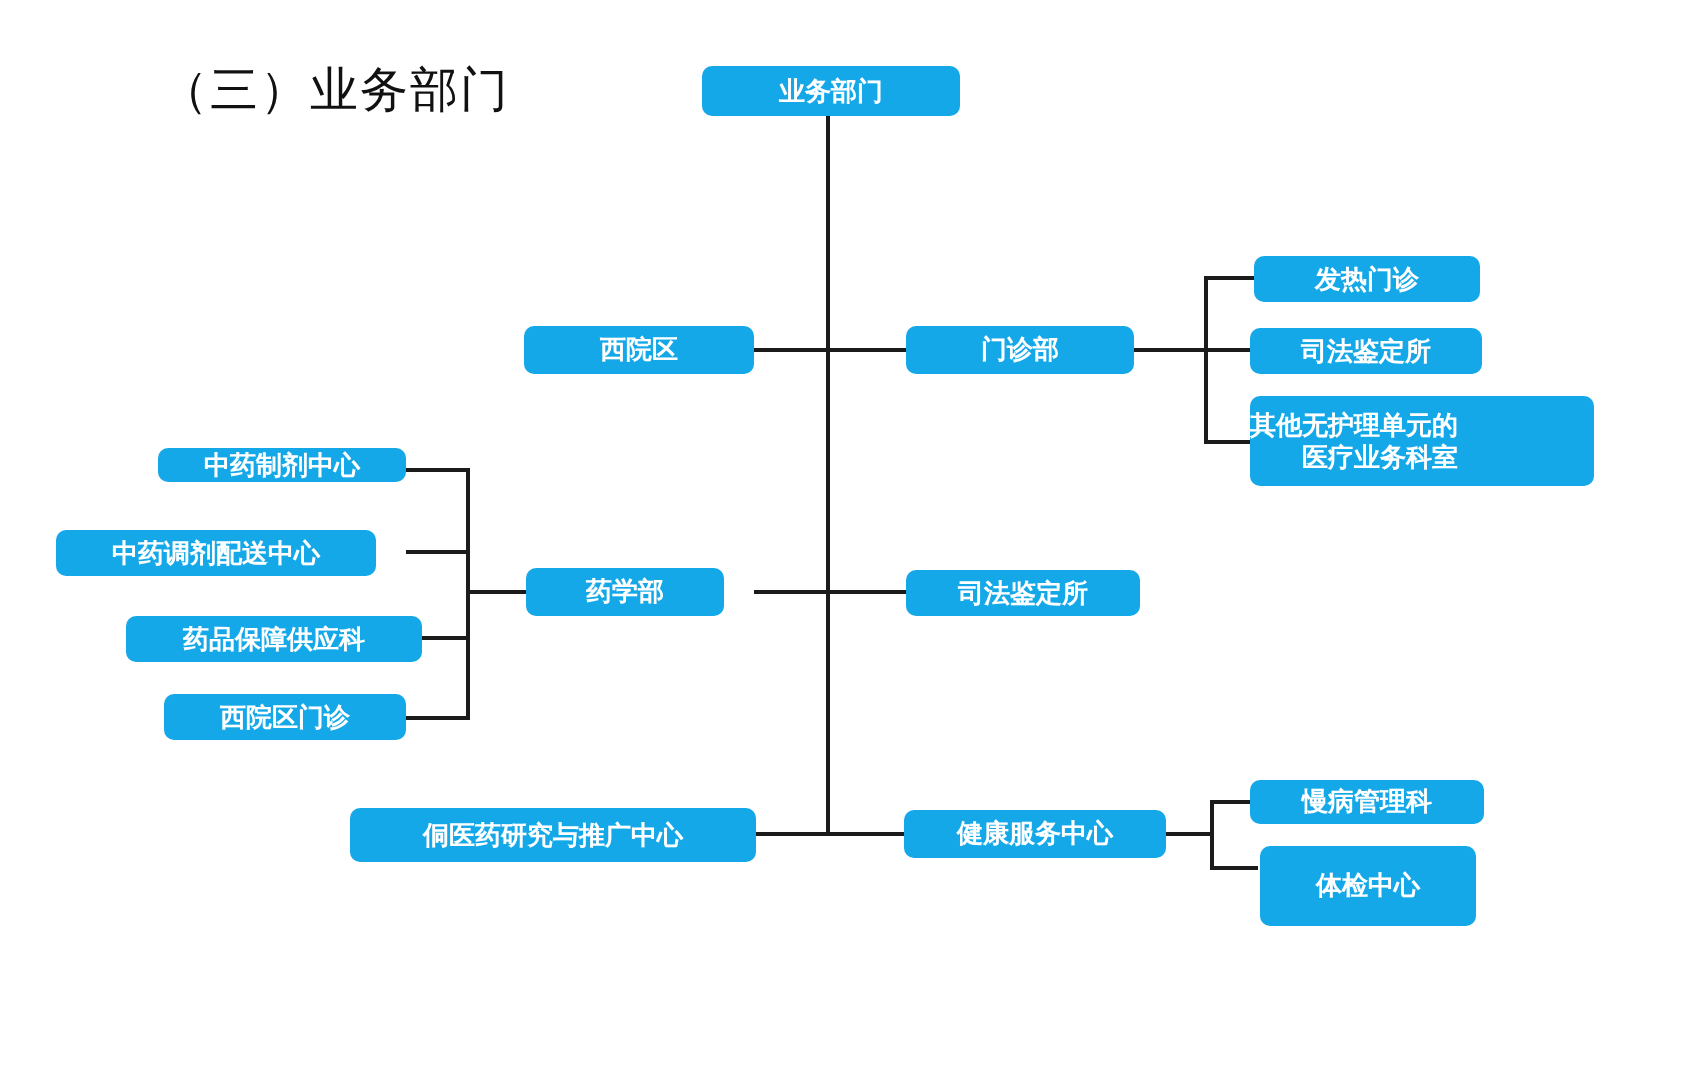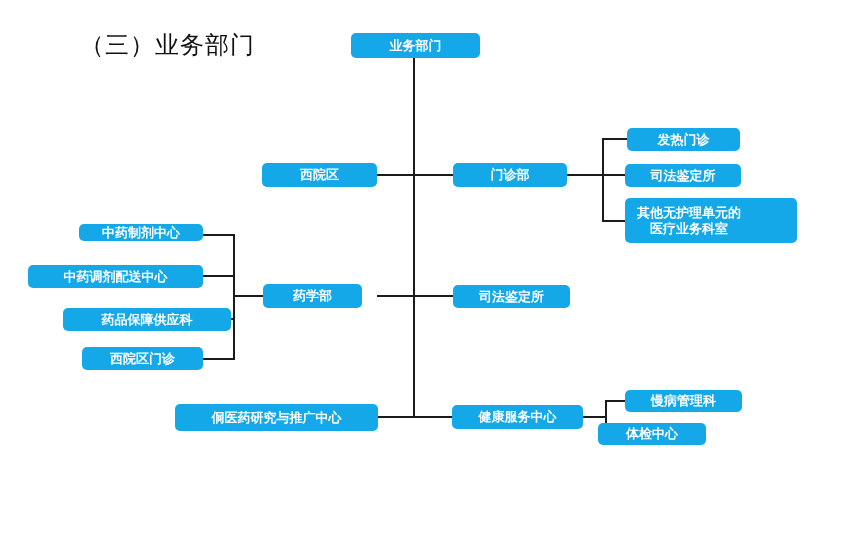--- a/index.html
+++ b/index.html
@@ -35,22 +35,21 @@
     align-items: center;
     justify-content: center;
     font-weight: bold;
     font-size: 13px;
     line-height: 1.22;
     white-space: pre-line;
     text-align: center;
   }
   .node.left-text {
     justify-content: flex-start;
-    text-align: center;
-    padding-left: 12px;
+    text-align: right;
   }
   .line {
     position: absolute;
     background: var(--connector, #1b1b1b);
   }
 </style>
 </head>
 <body style="background: rgb(255, 255, 255);">
 
 <div class="canvas">
@@ -84,24 +83,24 @@
   <div class="node" style="left:351px;top:33px;width:129px;height:25px">业务部门</div>
 
   <div class="node" style="left:262px;top:163px;width:115px;height:24px">西院区</div>
   <div class="node" style="left:453px;top:163px;width:114px;height:24px">门诊部</div>
   <div class="node" style="left:627px;top:128px;width:113px;height:23px">发热门诊</div>
   <div class="node" style="left:625px;top:164px;width:116px;height:23px">司法鉴定所</div>
   <div class="node left-text" style="left:625px;top:198px;width:172px;height:45px">其他无护理单元的
 医疗业务科室</div>
 
   <div class="node" style="left:79px;top:224px;width:124px;height:17px">中药制剂中心</div>
-  <div class="node" style="left:28px;top:265px;width:175px;height:23px">中药调剂配送中心</div>
-  <div class="node" style="left:63px;top:308px;width:168px;height:23px">药品保障供应科</div>
+  <div class="node" style="left:28px;top:265px;width:160px;height:23px">中药调剂配送中心</div>
+  <div class="node" style="left:63px;top:308px;width:148px;height:23px">药品保障供应科</div>
   <div class="node" style="left:82px;top:347px;width:121px;height:23px">西院区门诊</div>
   <div class="node" style="left:263px;top:284px;width:99px;height:24px">药学部</div>
   <div class="node" style="left:453px;top:285px;width:117px;height:23px">司法鉴定所</div>
 
   <div class="node" style="left:175px;top:404px;width:203px;height:27px">侗医药研究与推广中心</div>
   <div class="node" style="left:452px;top:405px;width:131px;height:24px">健康服务中心</div>
   <div class="node" style="left:625px;top:390px;width:117px;height:22px">慢病管理科</div>
-  <div class="node" style="left:598px;top:423px;width:108px;height:22px">体检中心</div>
+  <div class="node" style="left:630px;top:423px;width:108px;height:40px">体检中心</div>
 
 </div>
 
 </body></html>

